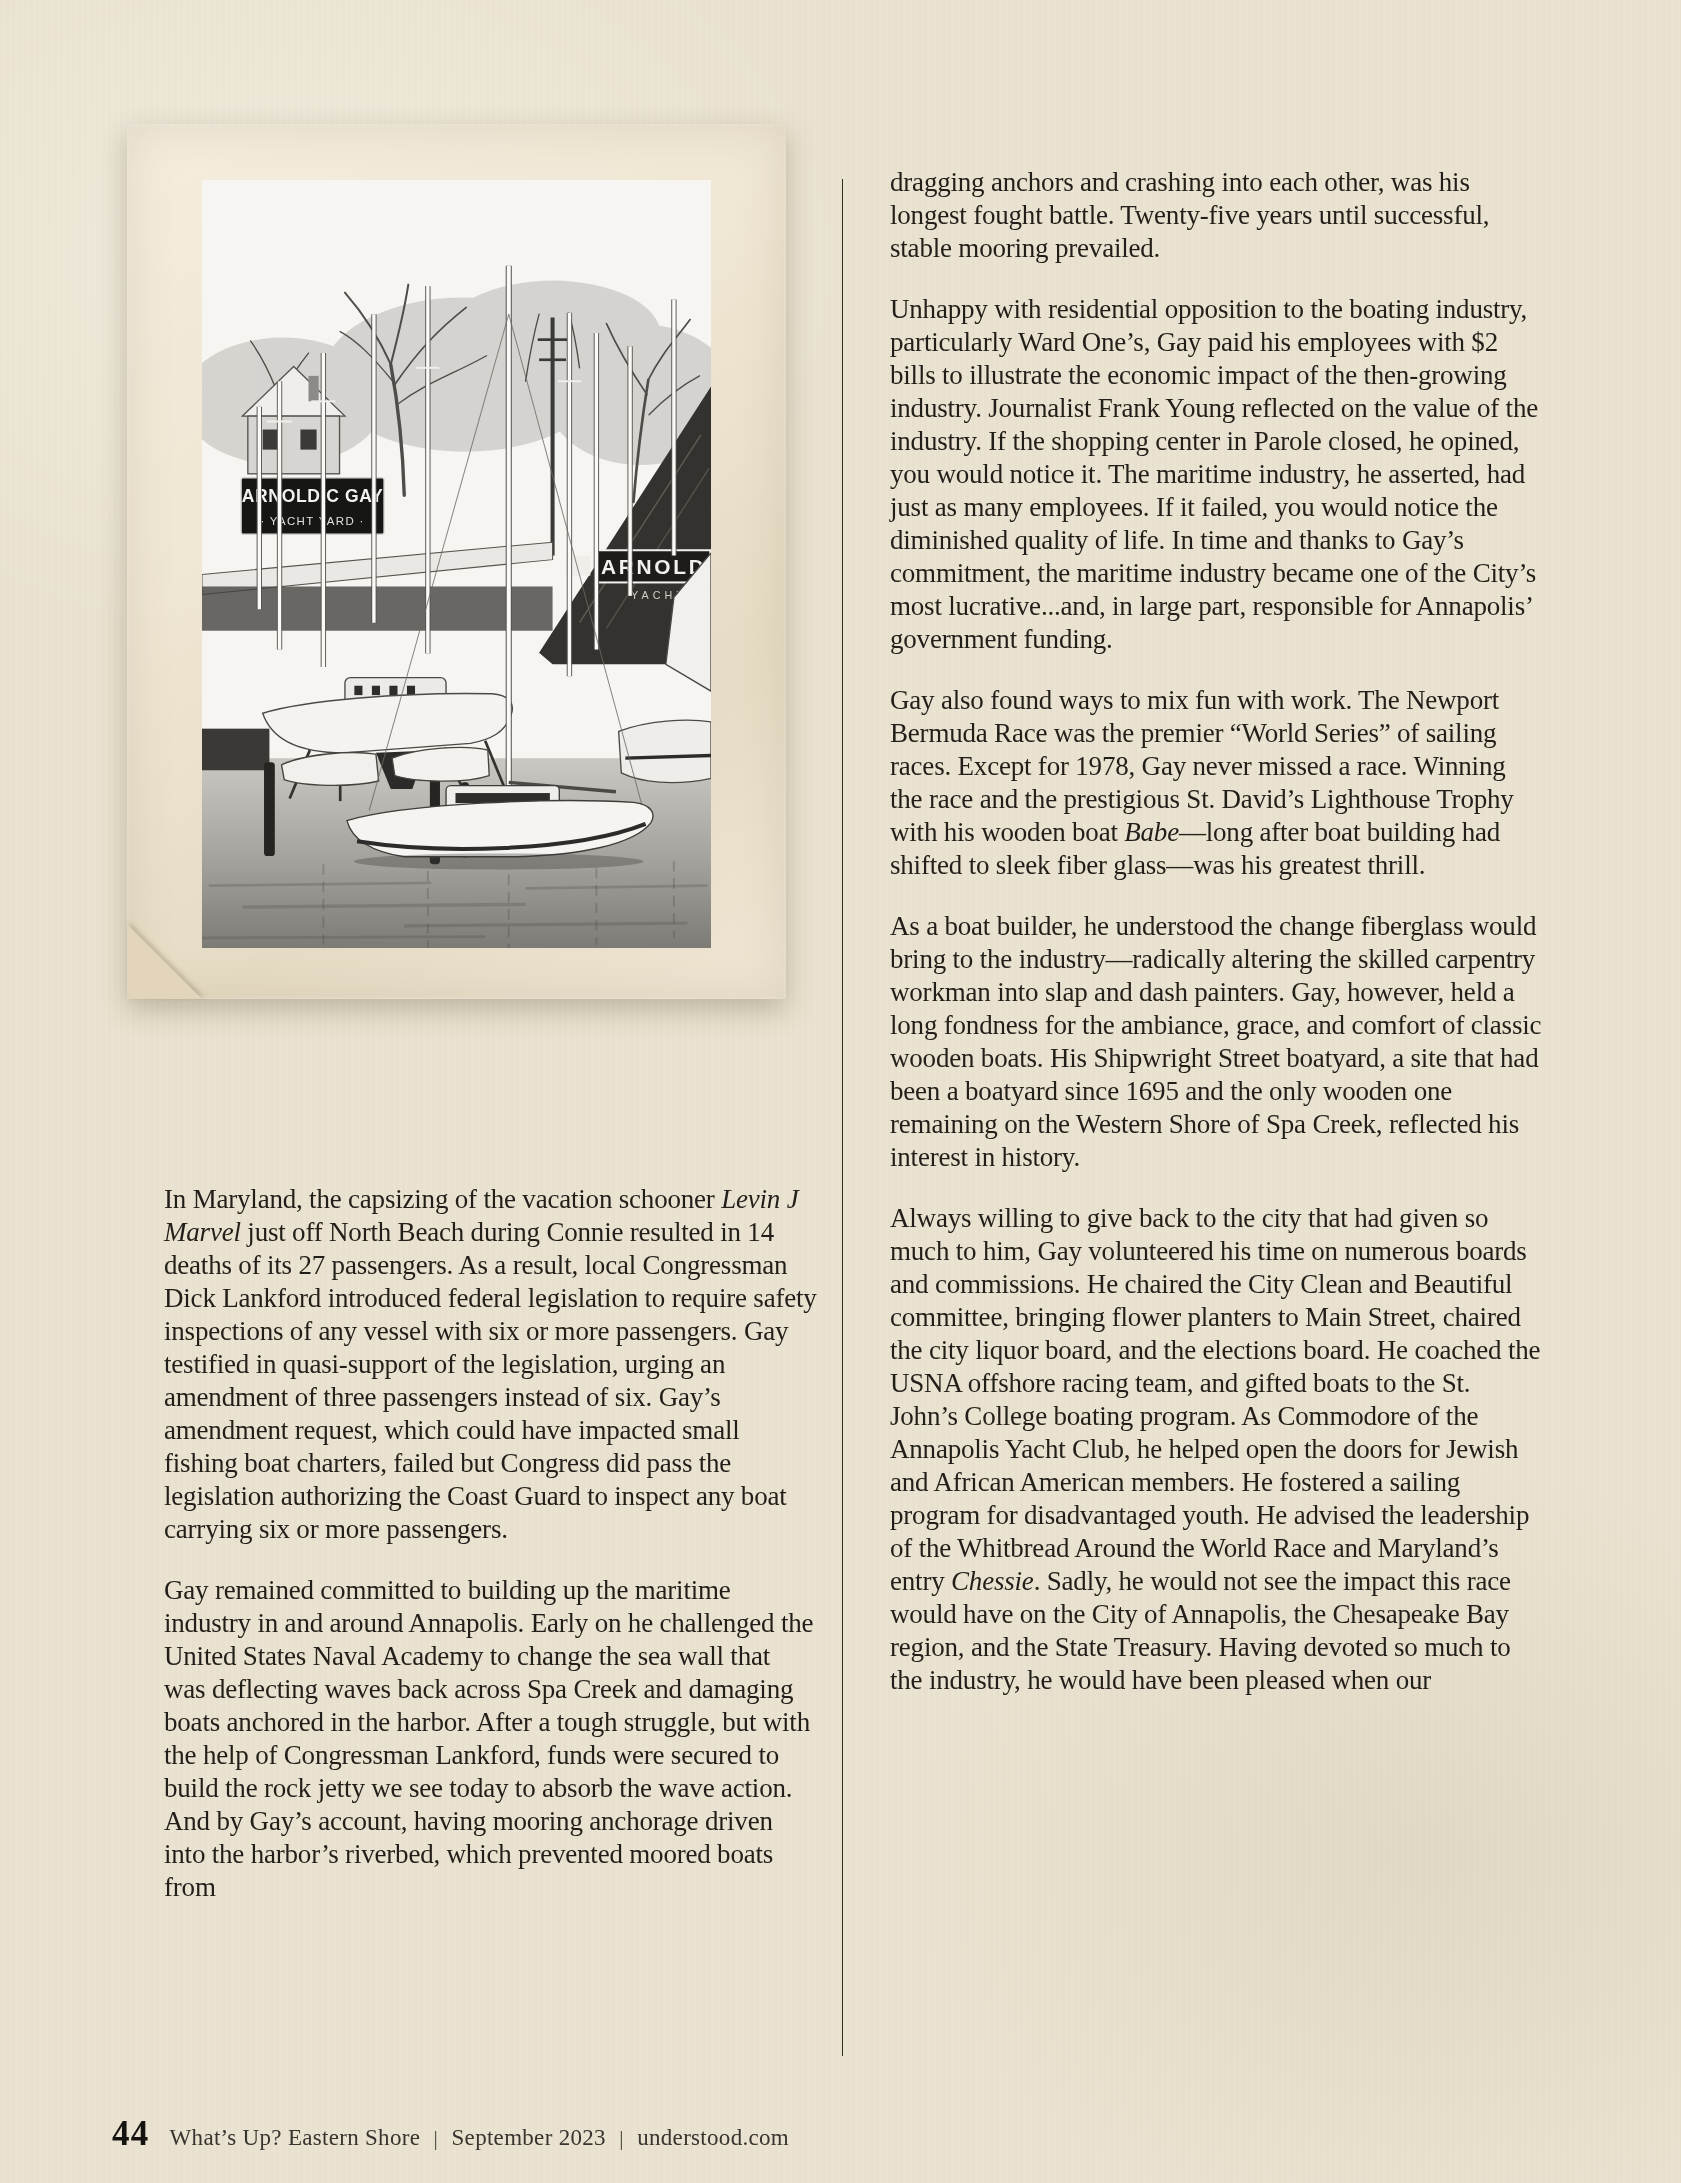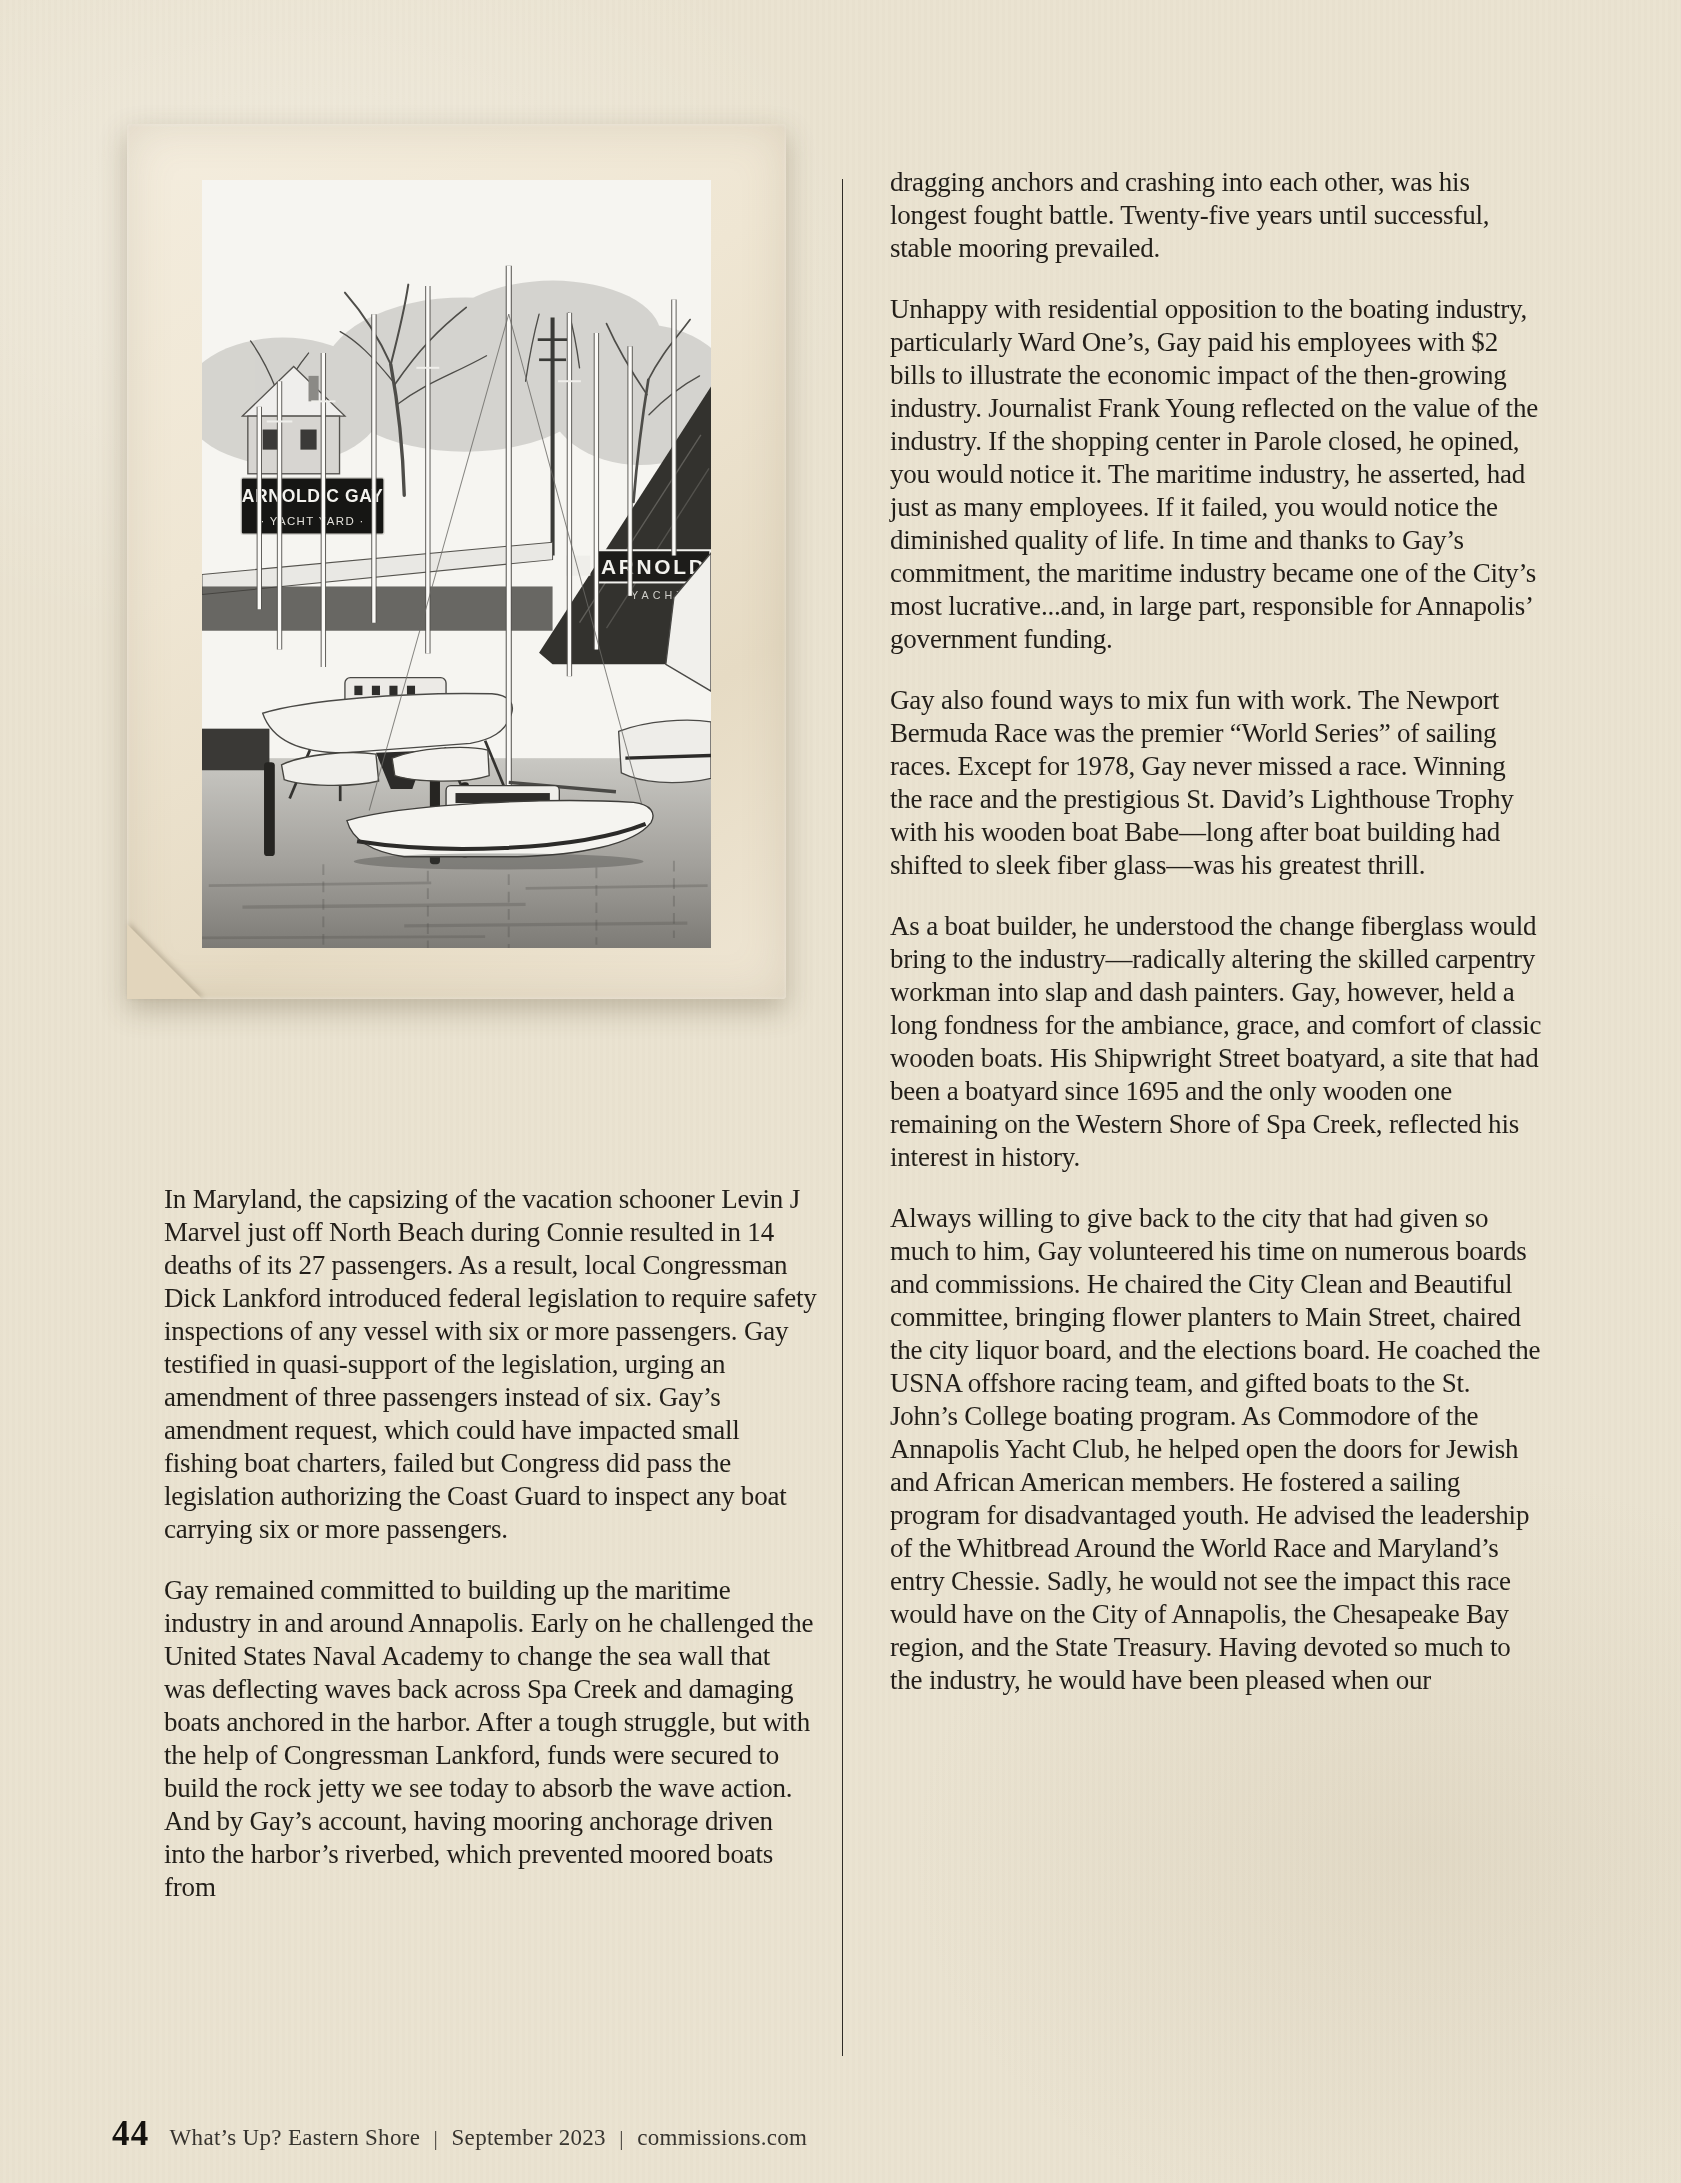--- a/index.html
+++ b/index.html
@@ -33,21 +33,21 @@
   .caption{
     position:absolute;left:127px;top:1039px;width:659px;margin:0;text-align:center;
     font-family:"Liberation Sans", sans-serif;font-size:27px;line-height:38px;
     color:#1d1c1a;white-space:pre-line;letter-spacing:0.2px;
   }
   
   .col{position:absolute;width:653px;font-size:27px;line-height:33px;letter-spacing:-0.2px;color:#221e19;}
   .col-left{left:164px;top:1183px;}
   .col-right{left:890px;top:166px;}
   .body-p{margin:0 0 28px 0;}
-  .it{}
+  .it{font-style:italic;}
   .divider{position:absolute;left:842px;top:179px;width:1.3px;height:1877px;background:#2f2b26;}
   
   .footer{position:absolute;left:112px;top:2087px;display:flex;align-items:baseline;gap:20px;margin-top:29px;}
   .pagenum{font-family:"Liberation Serif",serif;font-weight:bold;font-size:35px;line-height:1;color:#15130f;letter-spacing:1.3px;}
   .fgroup{display:flex;align-items:baseline;gap:13.4px;font-family:Liberation Serif, serif;font-size:23px;line-height:1;color:#37342f;letter-spacing:0.3px;}
   .fsep{color:#4a463f;font-size:21.4px;}
 </style>
 </head>
 <body>
 
@@ -245,18 +245,18 @@
     <p class="body-p"><span>Always willing to give back to the city that had given so much to him, Gay volunteered his time on numerous boards and commissions. He chaired the City Clean and Beautiful committee, bringing flower planters to Main Street, chaired the city liquor board, and the elections board. He coached the USNA offshore racing team, and gifted boats to the St. John’s College boating program. As Commodore of the Annapolis Yacht Club, he helped open the doors for Jewish and African American members. He fostered a sailing program for disadvantaged youth. He advised the leadership of the Whitbread Around the World Race and Maryland’s entry </span><span class="it">Chessie</span><span>. Sadly, he would not see the impact this race would have on the City of Annapolis, the Chesapeake Bay region, and the State Treasury. Having devoted so much to the industry, he would have been pleased when our</span></p>
   </section>
 
   <footer class="footer">
     <span class="pagenum">44</span>
     <span class="fgroup">
       <span>What’s Up? Eastern Shore</span>
       <span class="fsep">|</span>
       <span>September 2023</span>
       <span class="fsep">|</span>
-      <span>commissions.com</span>
+      <span>understood.com</span>
     </span>
   </footer>
 
 </div>
 
 
 </body></html>

